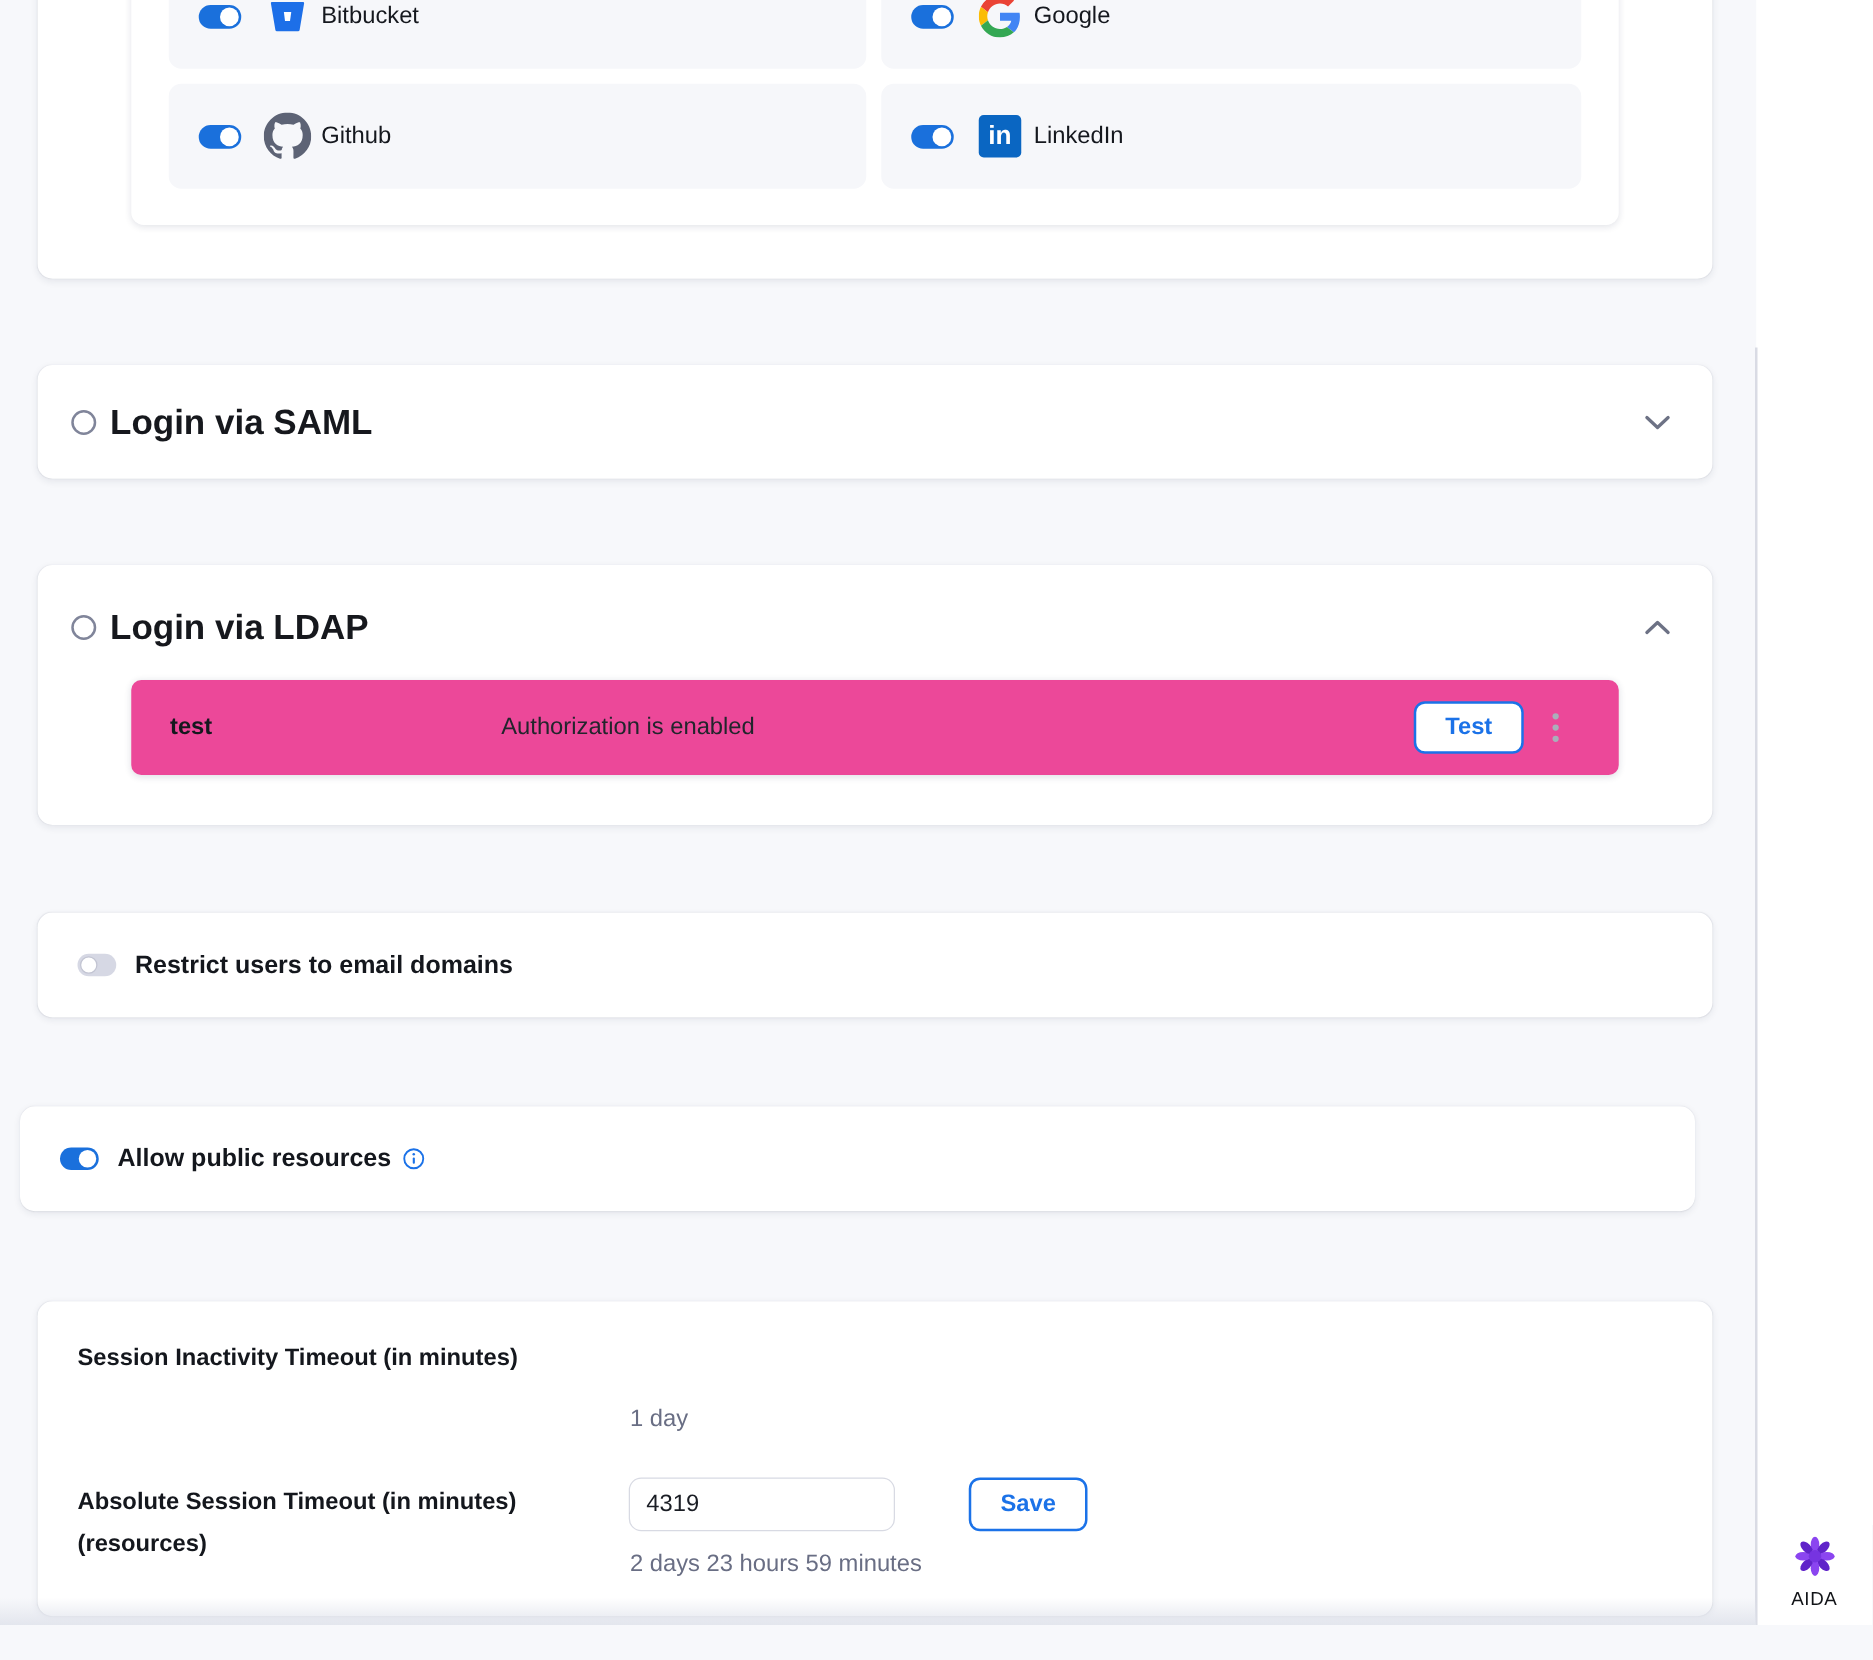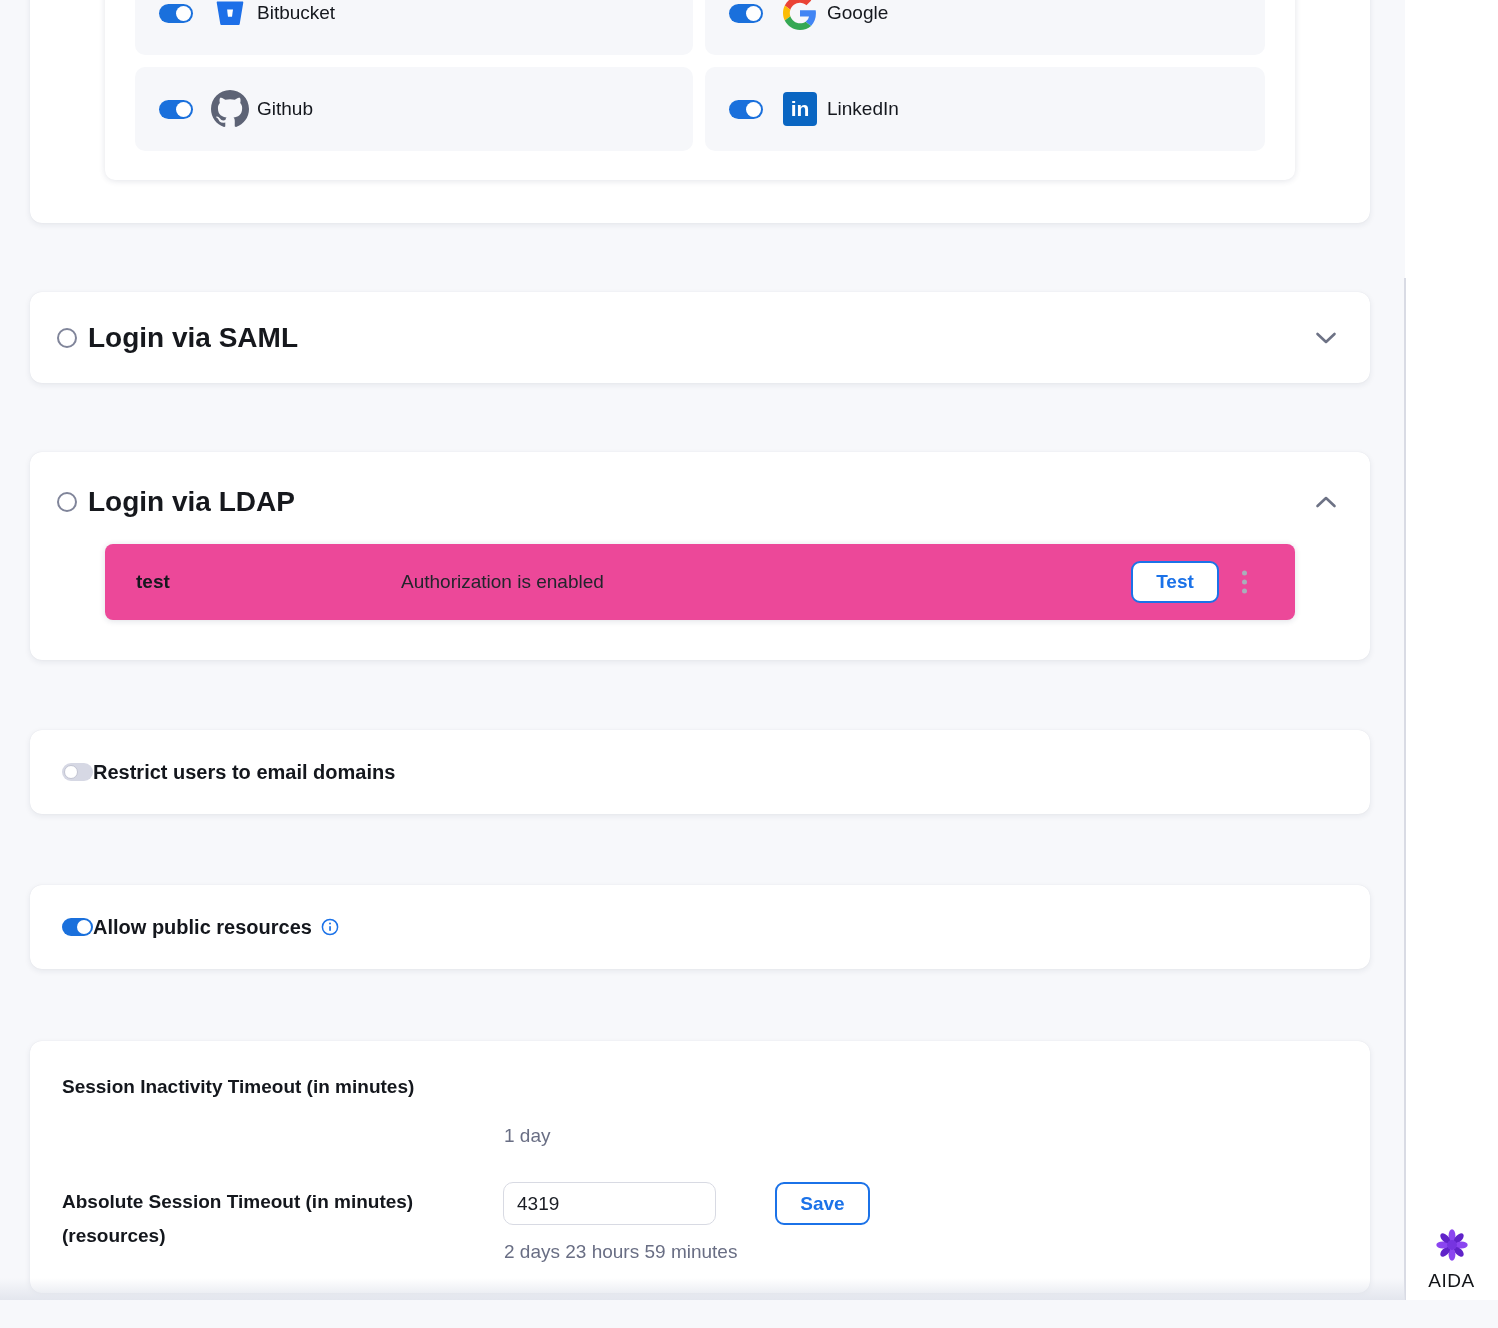--- a/index.html
+++ b/index.html
@@ -49,22 +49,22 @@
   .ldap-status{font-size:19px;color:#22252c;}
   .btn{display:flex;align-items:center;justify-content:center;background:#fff;border:2px solid #1b72e8;
        border-radius:9px;color:#1b72e8;font-weight:700;font-size:19px;cursor:pointer;box-sizing:border-box;
        font-family:"Liberation Sans", sans-serif;}
   .test-btn{position:absolute;right:76px;top:17px;width:88px;height:42px;}
   .kebab{position:absolute;right:44px;top:50%;transform:translateY(-50%);display:flex;flex-direction:column;gap:4px;cursor:pointer;padding:4px;}
   .kebab i{width:5px;height:5px;border-radius:50%;background:#a9aeba;display:block;}
 
   
   .card-restrict{left:30px;top:730px;width:1340px;height:84px;display:flex;align-items:center;}
-  .card-allow{left:30px;top:885px;width:1340px;height:84px;display:flex;align-items:center;}
-  .flat-label{font-size:20px;font-weight:700;color:#14171d;}
+  .card-allow{left:16px;top:885px;width:1340px;height:84px;display:flex;align-items:center;}
+  .flat-label{margin-left:15px;font-size:20px;font-weight:700;color:#14171d;}
   .card-restrict .toggle,.card-allow .toggle{margin-left:32px;width:31px;height:18px;}
   .card-restrict .toggle .knob,.card-allow .toggle .knob{width:14px;height:14px;}
   .info-icon{margin-left:9px;flex:none;display:inline-flex;cursor:pointer;}
 
   
   .card-session{left:30px;top:1041px;width:1340px;height:252px;}
   .s-label{position:absolute;left:32px;font-size:19px;font-weight:700;color:#14171d;line-height:34px;}
   .s-label-1{top:29px;}
   .s-input{position:absolute;left:473px;width:213px;height:43px;box-sizing:border-box;
            border:1px solid #d8dae3;border-radius:10px;font-size:19px;color:#1a1d24;padding:0 13px;
@@ -75,21 +75,21 @@
   .s-hint-1{top:84px;}
   .s-hint-2{top:200px;}
   .abs-wrap{position:absolute;left:0;top:144px;}
   .save-btn{position:absolute;left:745px;top:141px;width:95px;height:43px;}
 
   
   .right-rail{position:absolute;left:1405px;top:0;width:93px;height:1328px;background:#fff;}
   .rail-border{position:absolute;left:1404px;top:278px;width:2px;height:1050px;background:#d9dbe4;}
   .aida{position:absolute;left:1405px;top:1228px;width:93px;text-align:center;}
   .aida-icon{display:inline-block;width:34px;height:34px;}
-  .aida-label{margin-top:4px;font-size:19px;color:#121418;letter-spacing:0.5px;}
+  .aida-label{margin-top:4px;font-size:15px;color:#121418;letter-spacing:0.5px;}
 
   .bottom-fade{position:absolute;left:0;bottom:0;width:1405px;height:22px;
         background:linear-gradient(to bottom, rgba(231,234,240,0), rgba(226,229,237,0.95));}
 
   
   .li-badge{width:34px;height:34px;border-radius:4px;background:#0a66c2;color:#fff;display:flex;
             align-items:center;justify-content:center;font-weight:700;font-size:21px;letter-spacing:0;}
 </style>
 </head>
 <body>

